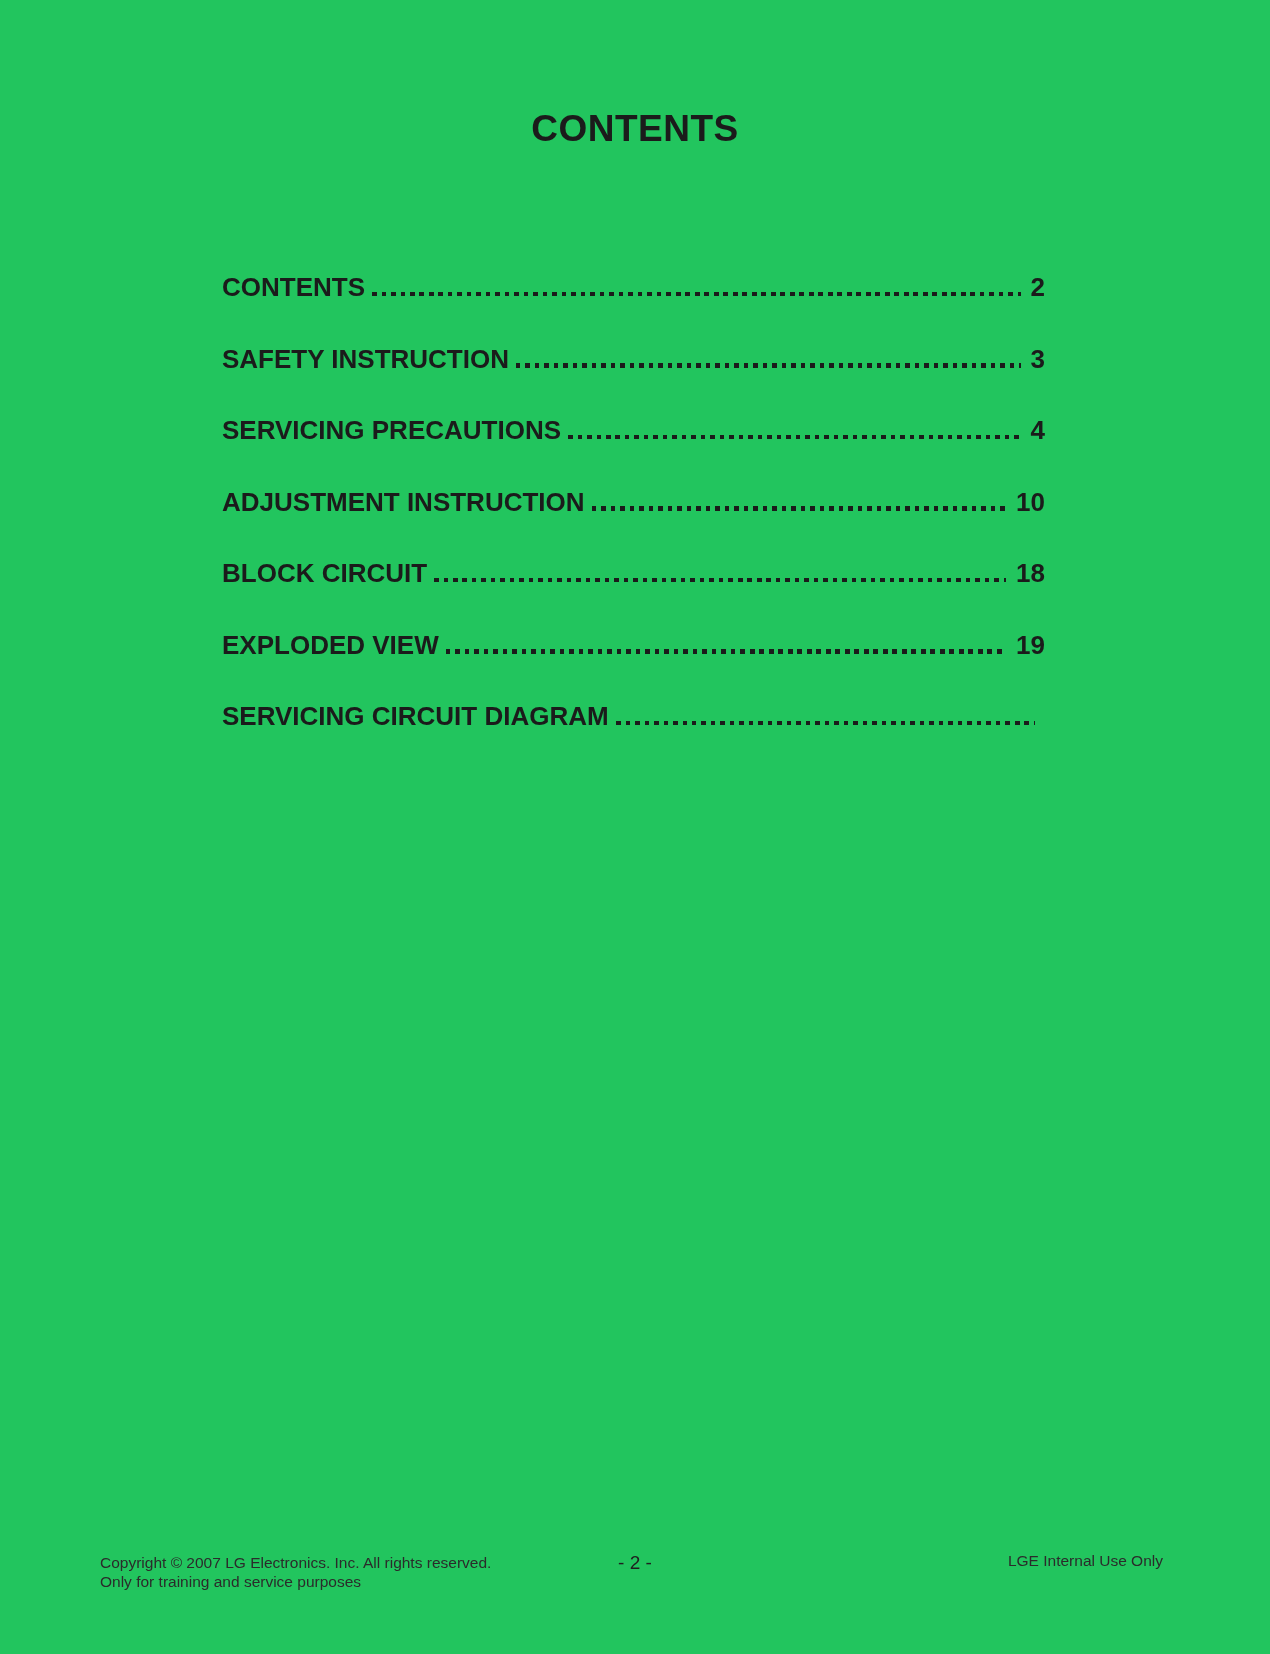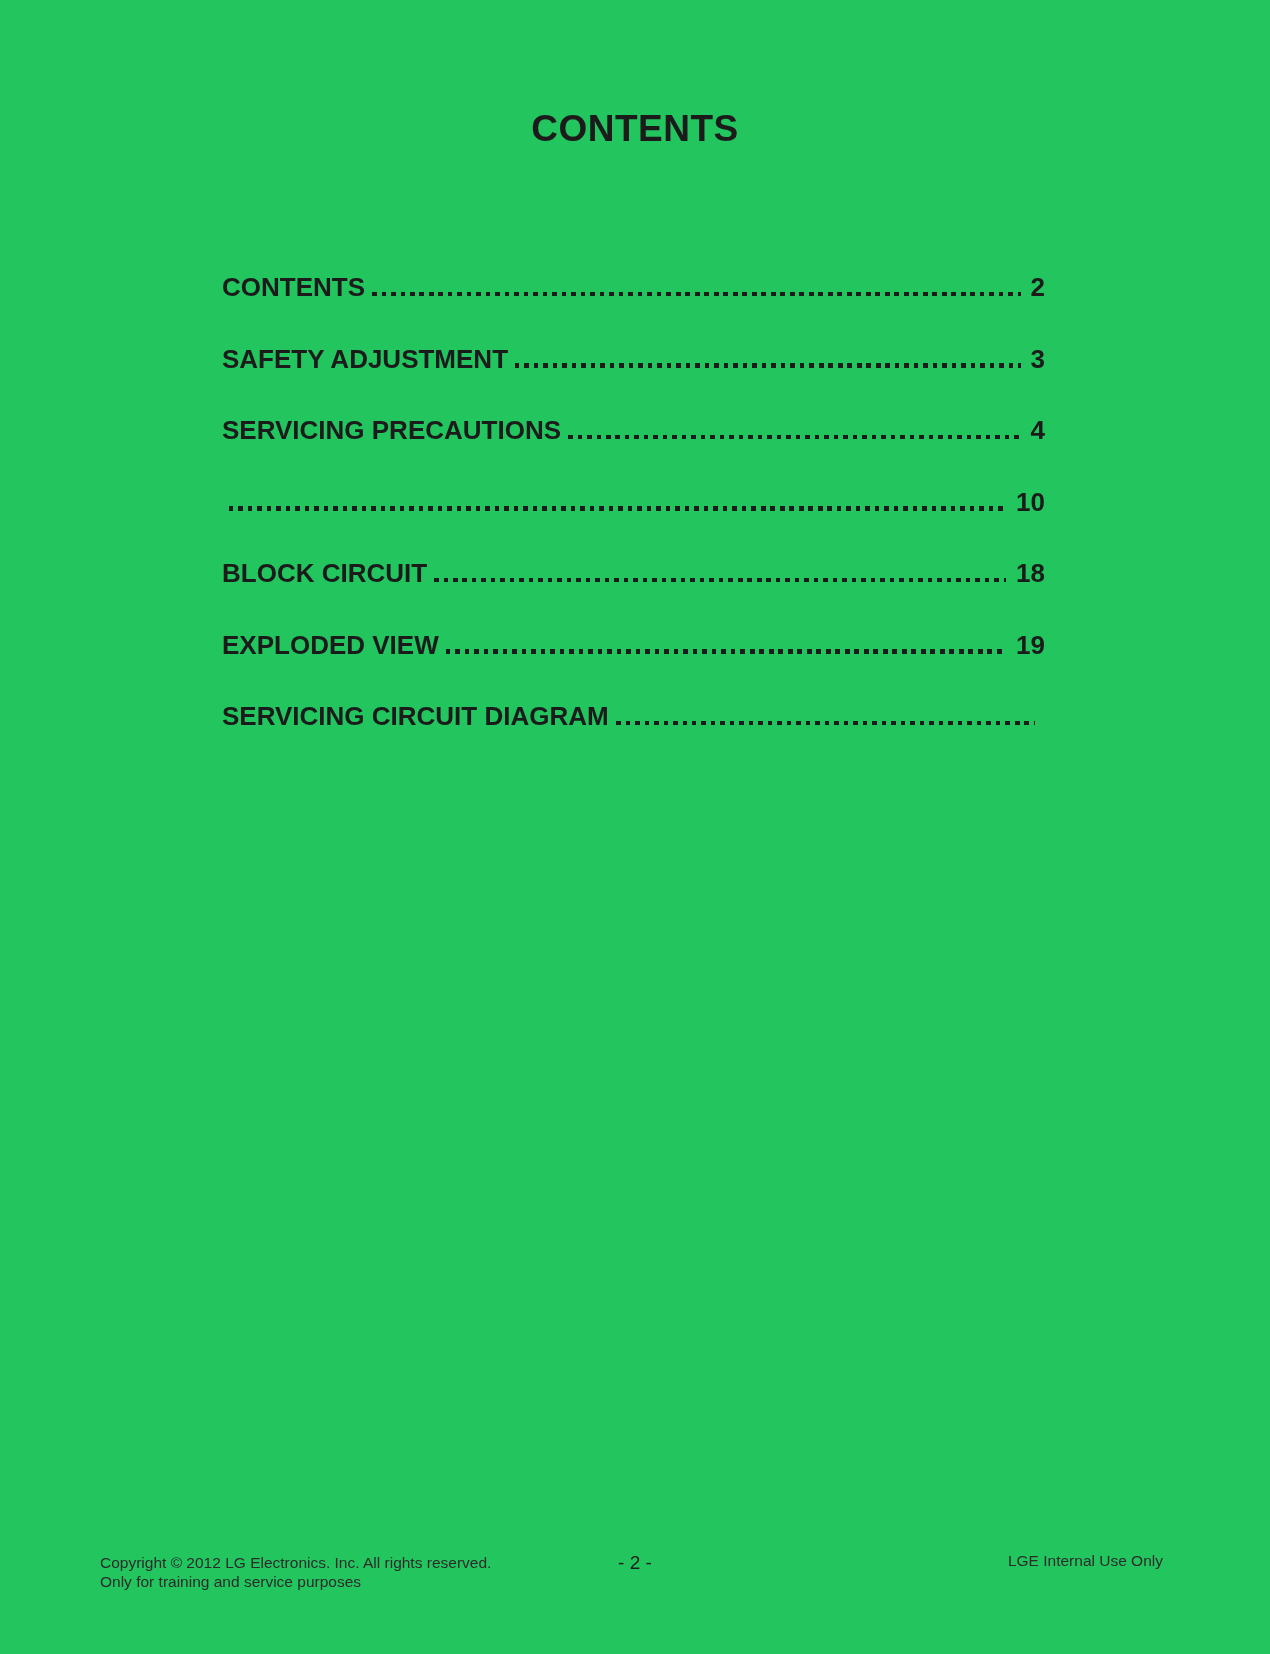--- a/index.html
+++ b/index.html
@@ -97,33 +97,34 @@
 
   <div class="toc">
 
     <div class="toc-row">
       <span class="toc-label">CONTENTS</span>
       <span class="toc-leader"></span>
       <span class="toc-page">2</span>
     </div>
 
     <div class="toc-row">
-      <span class="toc-label">SAFETY ADJUSTMENT</span>
+      <span class="toc-label">SAFETY INSTRUCTION</span>
       <span class="toc-leader"></span>
       <span class="toc-page">3</span>
     </div>
 
     <div class="toc-row">
       <span class="toc-label">SERVICING PRECAUTIONS</span>
       <span class="toc-leader"></span>
       <span class="toc-page">4</span>
     </div>
 
 
     <div class="toc-row">
+      <span class="toc-label">ADJUSTMENT INSTRUCTION</span>
       <span class="toc-leader"></span>
       <span class="toc-page">10</span>
     </div>
 
     <div class="toc-row">
       <span class="toc-label">BLOCK CIRCUIT</span>
       <span class="toc-leader"></span>
       <span class="toc-page">18</span>
     </div>
 
@@ -136,20 +137,20 @@
     <div class="toc-row">
       <span class="toc-label">SERVICING CIRCUIT DIAGRAM</span>
       <span class="toc-leader"></span>
       <span class="toc-page"></span>
     </div>
 
   </div>
 
   <div class="footer">
     <div class="footer-left">
-      <div>Copyright  © 2012  LG Electronics. Inc. All rights reserved.</div>
+      <div>Copyright  © 2007  LG Electronics. Inc. All rights reserved.</div>
       <div>Only for training and service purposes</div>
     </div>
     <div class="footer-center">- 2 -</div>
     <div class="footer-right">LGE Internal Use Only</div>
   </div>
 
 </div>
 
 </body></html>

